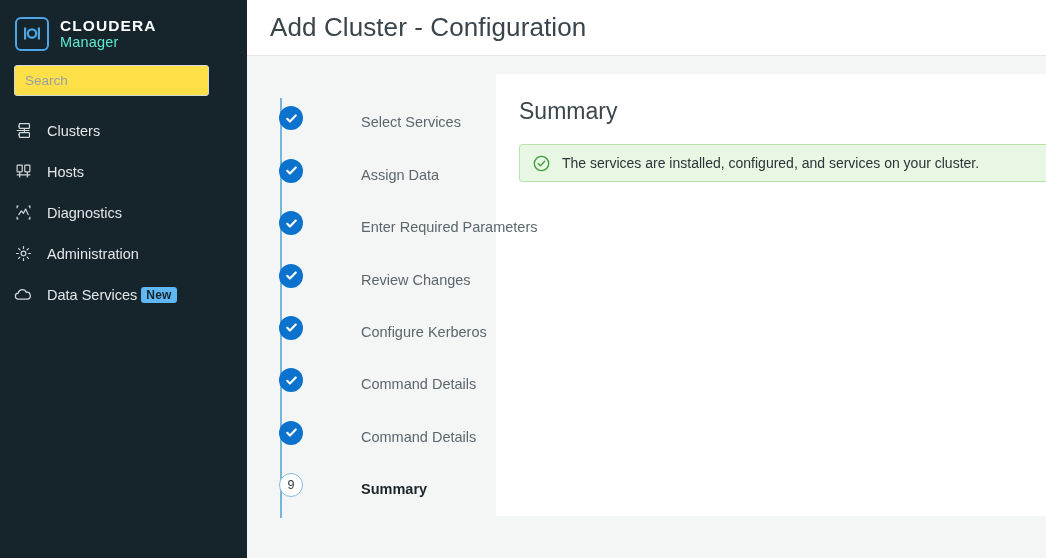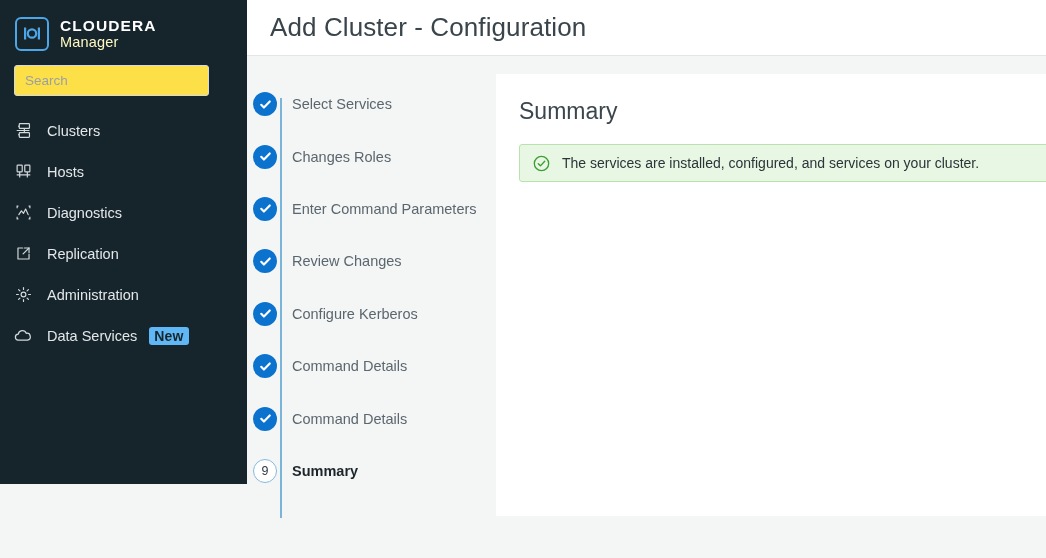--- a/index.html
+++ b/index.html
@@ -15,21 +15,21 @@
   .app {
     display: flex;
     width: 1046px;
     height: 558px;
   }
 
   
   .sidebar {
     width: 247px;
     min-width: 247px;
-    height: 484px;
+    height: 558px;
     background: #16252c;
     position: relative;
   }
 
   .brand {
     display: flex;
     align-items: center;
     padding: 11px 0 0 15px;
     height: 56px;
   }
@@ -49,21 +49,21 @@
     margin-left: 11px;
     line-height: 1.12;
   }
   .brand-line1 {
     color: #ffffff;
     font-size: 15.5px;
     font-weight: bold;
     letter-spacing: 1.1px;
   }
   .brand-line2 {
-    color: #fef9c3;
+    color: #5eead4;
     font-size: 14.5px;
     font-weight: normal;
     letter-spacing: 0.2px;
   }
 
   .search-wrap {
     padding: 9px 18px 0 14px;
   }
   .search-input {
     width: 195px;
@@ -99,24 +99,24 @@
     color: #d3d8db;
   }
   .nav-icon svg { display: block; }
   .nav-label {
     margin-left: 13px;
     color: #e3e7e9;
     font-size: 14.5px;
     white-space: nowrap;
   }
   .badge-new {
-    margin-left: 12px;
+    margin-left: 4px;
     background: #5fb8f5;
     color: #16252c;
-    font-size: 14px;
+    font-size: 12px;
     font-weight: bold;
     border-radius: 3px;
     padding: 2px 5px 2px 5px;
     line-height: 1;
     letter-spacing: 0.2px;
   }
 
   
   .main {
     flex: 1;
@@ -162,26 +162,27 @@
   .wizard-line {
     position: absolute;
     left: 33px;
     top: 42px;
     width: 2px;
     height: 420px;
     background: #7ab4d8;
   }
   .step {
     display: flex;
-    align-items: center;
+    align-items: flex-end;
     height: 52.4px;
-    padding-left: 6px;
+    padding-left: 32px;
     position: relative;
     z-index: 2;
     cursor: pointer;
+    gap: 43px;
   }
   .step-marker {
     width: 24px;
     height: 24px;
     border-radius: 50%;
     flex-shrink: 0;
     display: flex;
     align-items: center;
     justify-content: center;
   }
@@ -301,30 +302,20 @@
           <svg width="17" height="17" viewBox="0 0 20 20" fill="none" stroke="currentColor" stroke-width="1.4">
             <path d="M4 2.5H2.5V5M16 2.5h1.5V5M4 17.5H2.5V15M16 17.5h1.5V15"></path>
             <path d="M4.5 12.5l3-4.5 2.5 3 2.5-5 3 6.5" stroke-linejoin="round" stroke-linecap="round"></path>
           </svg>
         </span>
         <span class="nav-label">Diagnostics</span>
       </div>
 
 
 
-      <div class="nav-item">
-        <span class="nav-icon">
-          <svg width="17" height="17" viewBox="0 0 20 20" fill="none" stroke="currentColor" stroke-width="1.4">
-            <path d="M9 3.5H3.5v13h13V11" stroke-linecap="round" stroke-linejoin="round"></path>
-            <path d="M11 3.5h5.5V9" stroke-linecap="round" stroke-linejoin="round"></path>
-            <path d="M16.5 3.5L9.5 10.5" stroke-linecap="round"></path>
-          </svg>
-        </span>
-        <span class="nav-label">Replication</span>
-      </div>
 
       <div class="nav-item">
         <span class="nav-icon">
           <svg width="17" height="17" viewBox="0 0 20 20" fill="none" stroke="currentColor" stroke-width="1.4">
             <circle cx="10" cy="10" r="2.8"></circle>
             <path d="M10 1.8v2.2M10 16v2.2M18.2 10H16M4 10H1.8M15.8 4.2l-1.6 1.6M5.8 14.2l-1.6 1.6M15.8 15.8l-1.6-1.6M5.8 5.8L4.2 4.2" stroke-linecap="round"></path>
           </svg>
         </span>
         <span class="nav-label">Administration</span>
       </div>
@@ -361,31 +352,31 @@
           </span>
           <span class="step-label">Select Services</span>
         </div>
 
         <div class="step">
           <span class="step-marker done">
             <svg width="13" height="13" viewBox="0 0 14 14">
                 <path d="M2.4 7.3l2.9 3 6.3-6.6" fill="none" stroke="#fff" stroke-width="2.3" stroke-linecap="round" stroke-linejoin="round"></path>
               </svg>
           </span>
-          <span class="step-label">Changes Roles</span>
-        </div>
-
-
-        <div class="step">
-          <span class="step-marker done">
-            <svg width="13" height="13" viewBox="0 0 14 14">
-                <path d="M2.4 7.3l2.9 3 6.3-6.6" fill="none" stroke="#fff" stroke-width="2.3" stroke-linecap="round" stroke-linejoin="round"></path>
-              </svg>
-          </span>
-          <span class="step-label">Enter Command Parameters</span>
+          <span class="step-label">Assign Data</span>
+        </div>
+
+
+        <div class="step">
+          <span class="step-marker done">
+            <svg width="13" height="13" viewBox="0 0 14 14">
+                <path d="M2.4 7.3l2.9 3 6.3-6.6" fill="none" stroke="#fff" stroke-width="2.3" stroke-linecap="round" stroke-linejoin="round"></path>
+              </svg>
+          </span>
+          <span class="step-label">Enter Required Parameters</span>
         </div>
 
         <div class="step">
           <span class="step-marker done">
             <svg width="13" height="13" viewBox="0 0 14 14">
                 <path d="M2.4 7.3l2.9 3 6.3-6.6" fill="none" stroke="#fff" stroke-width="2.3" stroke-linecap="round" stroke-linejoin="round"></path>
               </svg>
           </span>
           <span class="step-label">Review Changes</span>
         </div>

